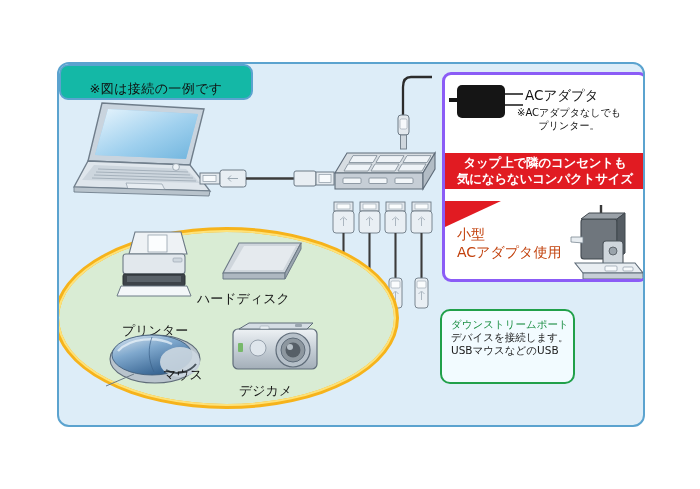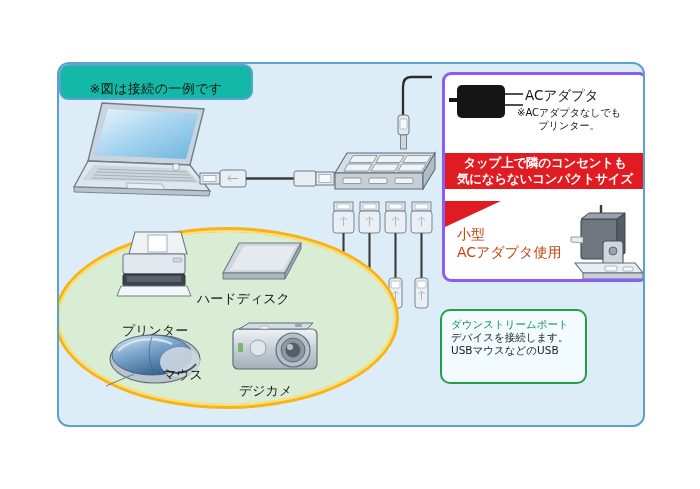--- a/index.html
+++ b/index.html
@@ -17,21 +17,21 @@
            box-sizing:border-box;}
   .cal-blue{border:2px solid #1b6fb5;}
   .cal-green{border:2px solid #21a04a;}
   .cal-line{font-size:10.5px;line-height:13.2px;color:#1a1a1a;white-space:nowrap;}
   .cal-head{color:#1464a8;}
   .cal-head-g{color:#1b8f43;}
 
   
   #upstream{left:166px;top:9px;width:140px;height:78px;padding:7px 0 0 9px;}
   
-  #downstream{left:381px;top:245px;width:147px;height:75px;padding:7px 0 0 9px;}
+  #downstream{left:381px;top:245px;width:135px;height:75px;padding:7px 0 0 9px;}
   
   #note{left:397px;top:325px;width:190px;height:32px;border:2px solid #5ba3cf;
         background:#14b8a6;border-radius:9px;display:flex;align-items:flex-end;
         justify-content:center;}
   #note span{font-size:13px;color:#101010;letter-spacing:.4px;}
 
   
   #redbox{position:absolute;left:383px;top:8px;width:206px;height:210px;
           border:3px solid #8b5cf6;border-radius:9px;background:#ffffff;
           box-sizing:border-box;overflow:hidden;}

